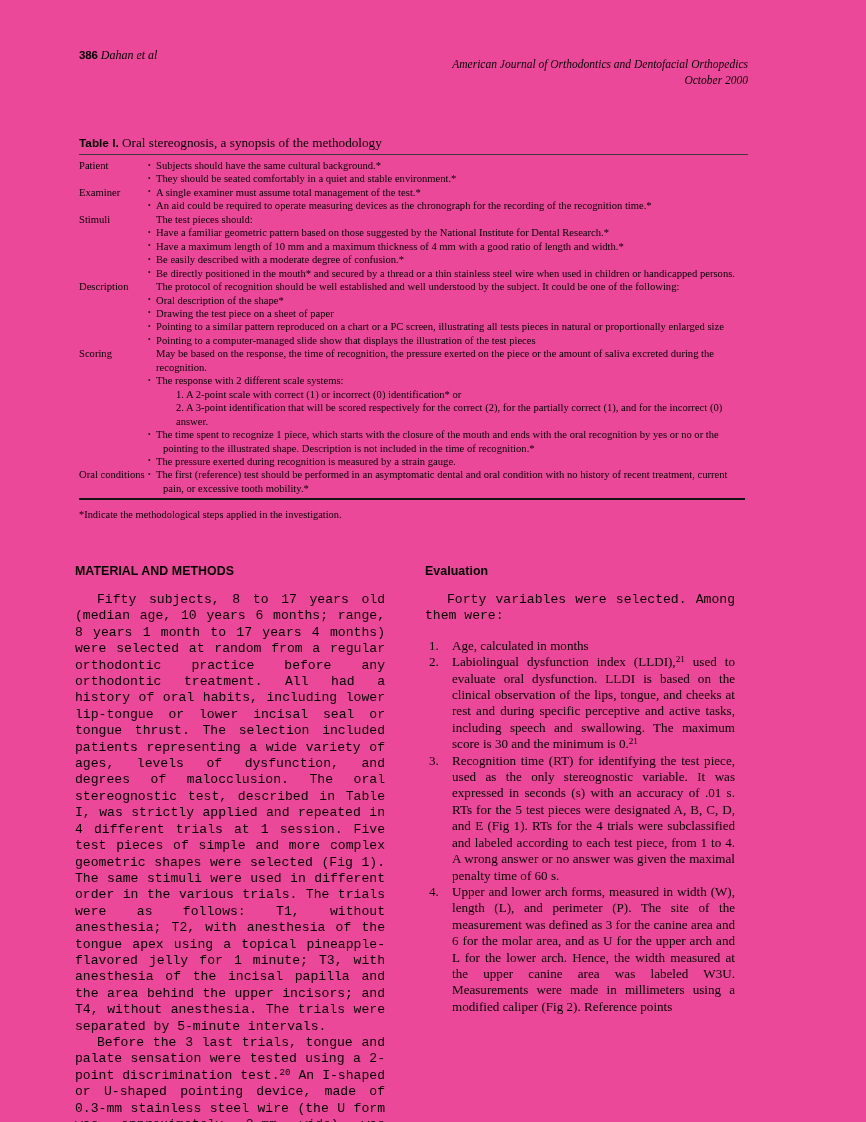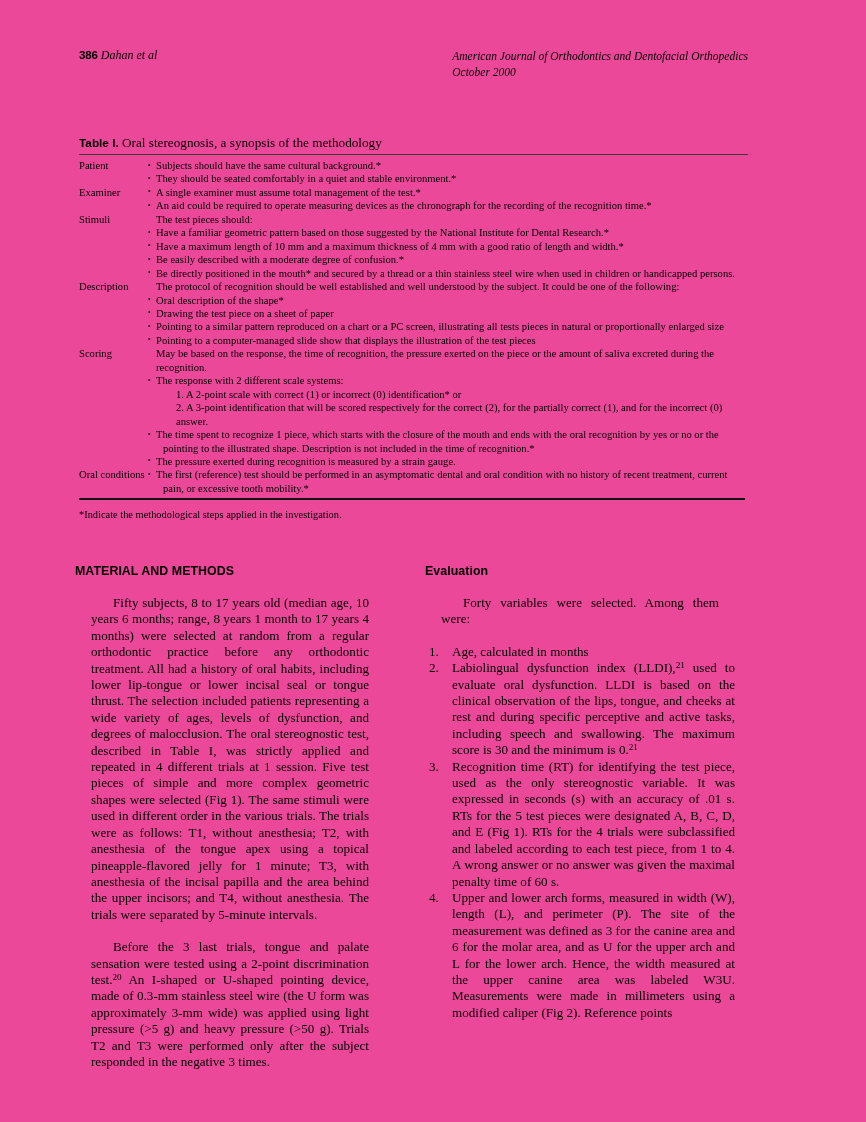--- a/index.html
+++ b/index.html
@@ -46,21 +46,22 @@
     font-size: 11.5px;
     letter-spacing: -0.1px;
   }
   .rh-authors {
     font-style: italic;
     font-size: 12px;
   }
   .rh-right {
     position: absolute;
     right: 0;
-    top: 0;
+    top: 8px;
+    text-align: right;
     font-style: italic;
     font-size: 11.5px;
     line-height: 16px;
     white-space: nowrap;
   }
   .rh-journal { display: block; }
   .rh-date { display: block; }
 
   
   .table-block {
@@ -172,26 +173,27 @@
 
   h2.sec-head {
     font-family: "Liberation Sans", sans-serif;
     font-weight: bold;
     font-size: 12.4px;
     line-height: 15px;
     margin: 0 0 13px 0;
     letter-spacing: 0.05px;
   }
   p.para {
-    margin: 16px;
+    margin: 0;
     font-size: 13.1px;
     line-height: 16.4px;
     text-align: justify;
     text-indent: 22px;
     hyphens: none;
+    font-family: Liberation Mono, monospace;
   }
   p.para + p.para { margin-top: 0; }
 
   ol.eval-list {
     list-style: none;
     margin: 13px 0 0 0;
     padding: 0;
   }
   ol.eval-list > li {
     position: relative;

